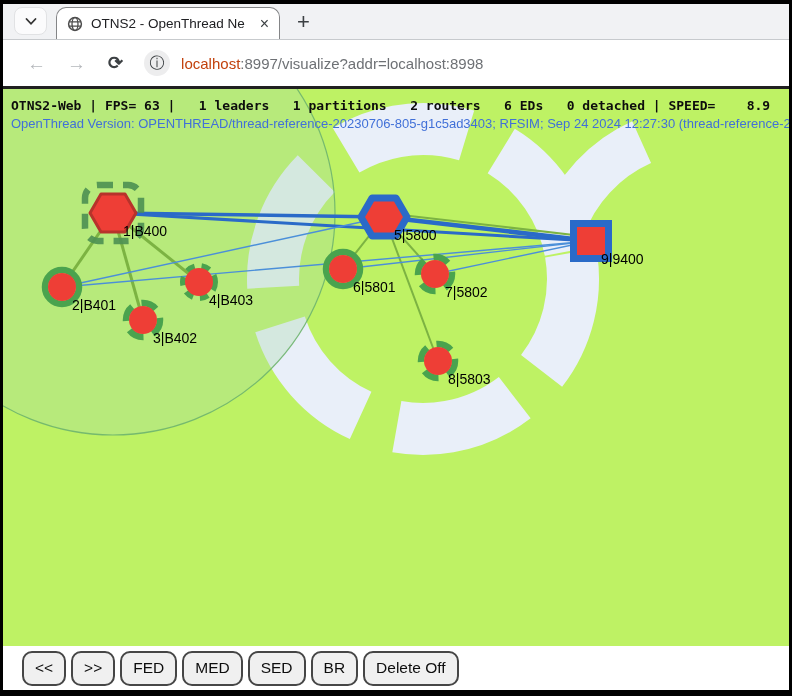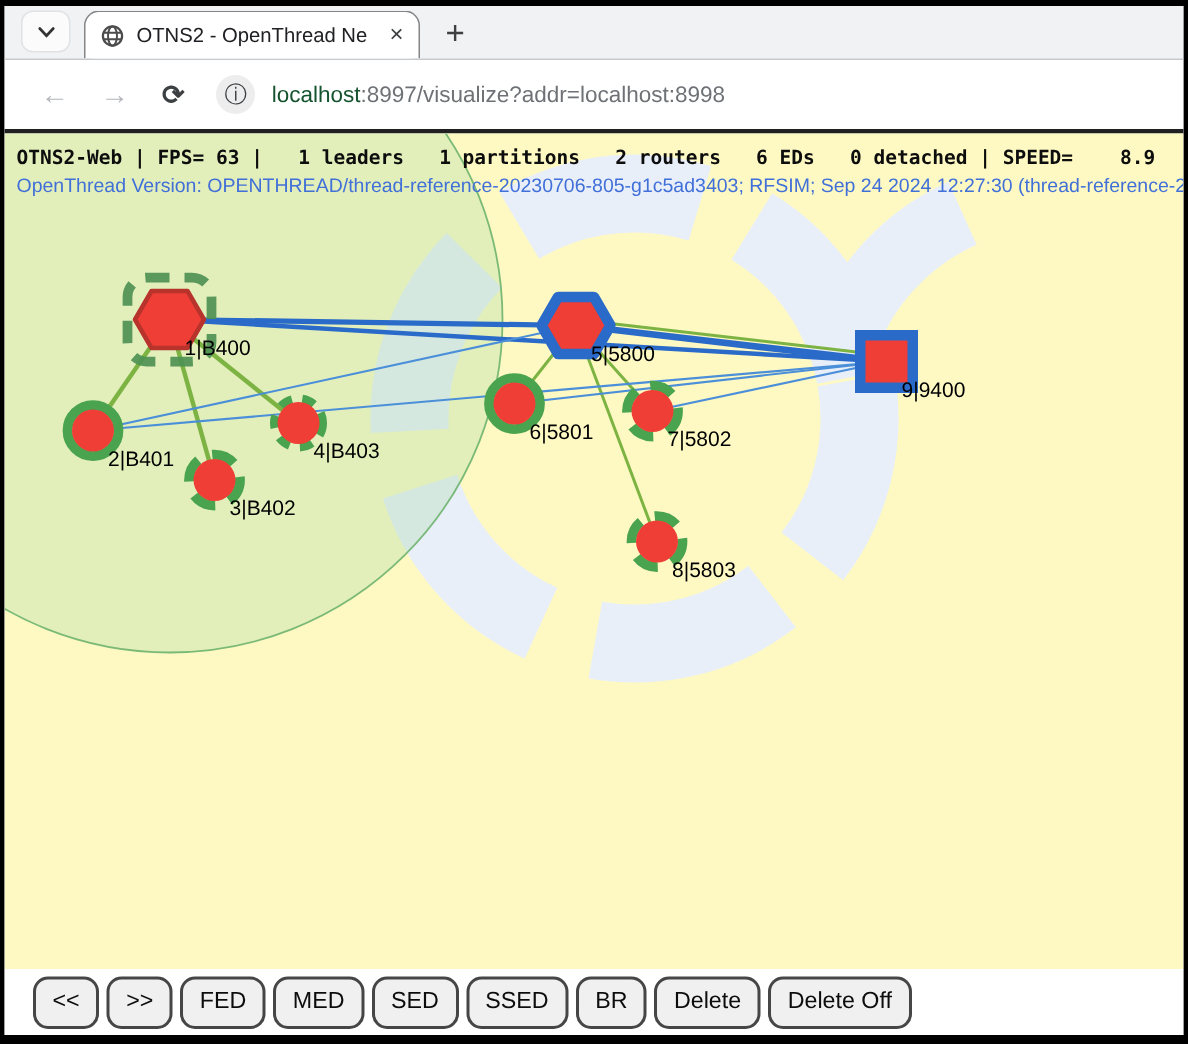--- a/index.html
+++ b/index.html
@@ -20,25 +20,25 @@
   
   .urlbar{height:46px;background:#fff;display:flex;align-items:center;padding-left:24px;box-sizing:border-box;}
   .nav-ic{font-size:19px;line-height:1;}
   .back-ic,.fwd-ic{color:#b4b7bb;}
   .back-ic{margin-right:21px;}
   .fwd-ic{margin-right:22px;}
   .reload-ic{color:#3c4043;font-size:18px;margin-right:21px;font-weight:bold;}
   .info-chip{width:26px;height:26px;border-radius:50%;background:#ededee;display:flex;align-items:center;justify-content:center;
     color:#3c4043;font-size:15px;margin-right:11px;}
   .url-text{font-size:15px;white-space:nowrap;}
-  .url-host{color:#14532d;}
+  .url-host{color:#c2410c;}
   .url-rest{color:#6e7175;}
   .divider{height:3px;background:#202020;}
   
-  .canvas{position:relative;height:557px;background:#fef9c3;overflow:hidden;}
+  .canvas{position:relative;height:557px;background:#bef264;overflow:hidden;}
   .canvas svg{position:absolute;left:0;top:0;}
   .status-line{position:absolute;top:9px;left:8px;z-index:3;
     font-family:"DejaVu Sans Mono",monospace;font-weight:bold;font-size:13px;color:#0d0d0d;white-space:pre;}
   .version-line{position:absolute;top:27px;left:8px;z-index:3;width:786px;overflow:hidden;
     font-size:13px;color:#4170d8;white-space:nowrap;}
   
   .toolbar{height:44px;background:#fff;display:flex;align-items:center;padding-left:19px;gap:5px;overflow:hidden;white-space:nowrap;}
   .tb-btn{font-family:"Liberation Sans",sans-serif;font-size:15.5px;color:#0d0d0d;background:#f0f0f0;
     border:2.5px solid #464646;border-radius:10px;padding:5px 11px;height:35px;box-sizing:border-box;
     display:inline-flex;align-items:center;gap:3px;cursor:pointer;flex:0 0 auto;}
@@ -158,26 +158,20 @@
       <button class="tb-btn">
         <span>FED</span>
       </button>
       <button class="tb-btn">
         <span>MED</span>
       </button>
       <button class="tb-btn">
         <span>SED</span>
       </button>
       <button class="tb-btn">
-        <span>SSED</span>
-      </button>
-      <button class="tb-btn">
         <span>BR</span>
-      </button>
-      <button class="tb-btn">
-        <span>Delete</span>
       </button>
       <button class="tb-btn">
         <span>Delete Off</span>
       </button>
     </div>
 
 </div>
 
 </body></html>

